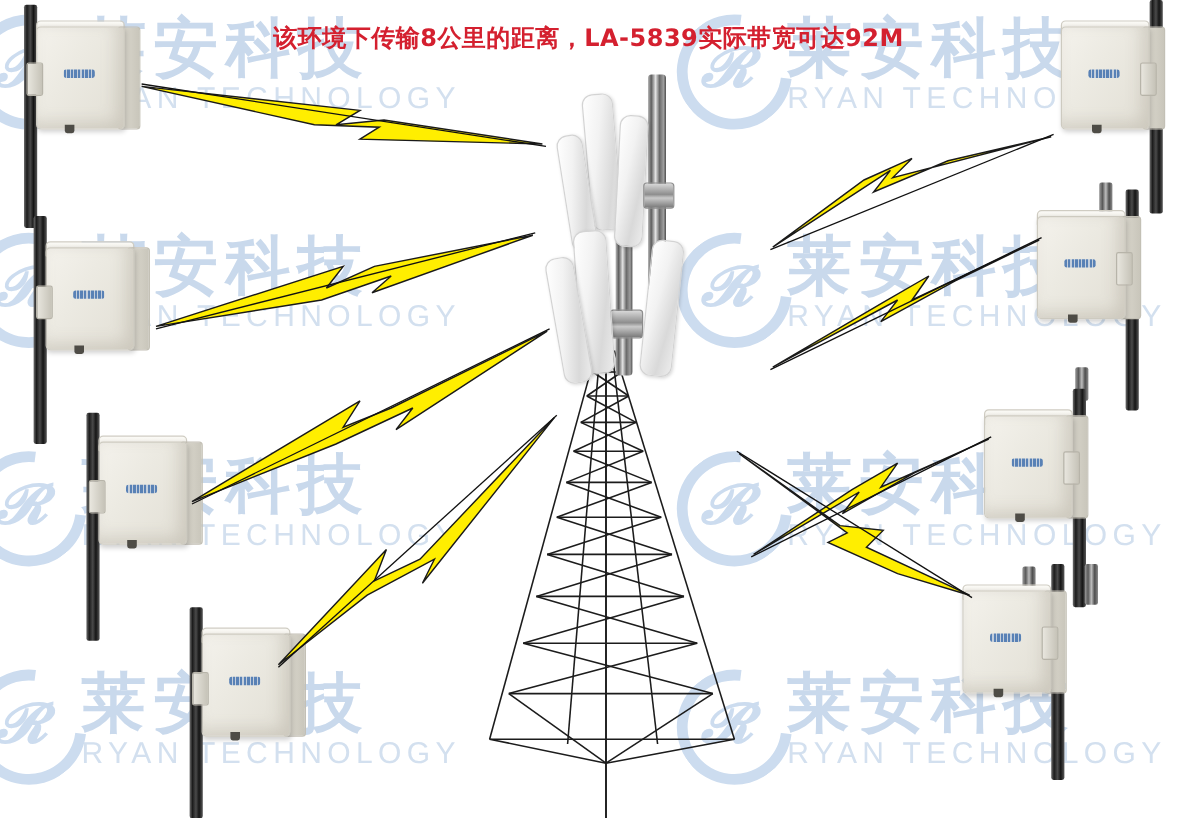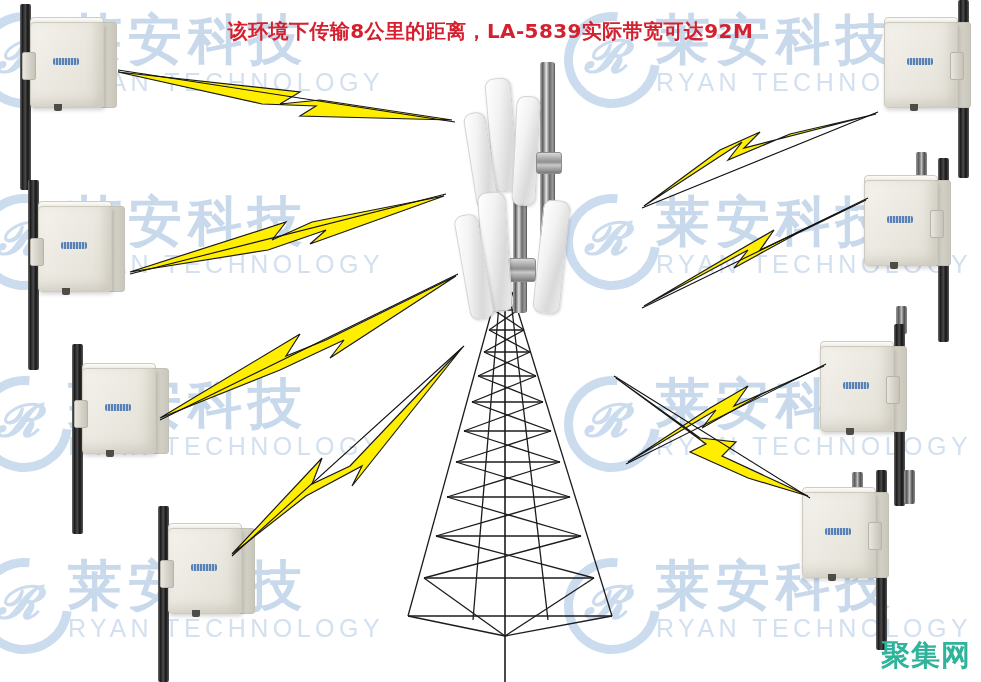--- a/index.html
+++ b/index.html
@@ -346,15 +346,14 @@
       <div class="side" style="right:-15px;"></div>
       <div class="front"></div>
       <div class="logo" style="left:23px;top:36px;"></div>
     </div>
     <div class="bracket" style="left:76px;top:52px;"></div>
     <div class="foot" style="left:36px;top:104px;"></div>
   </div>
 
   <div id="title" style="color: rgb(212, 32, 47);">该环境下传输8公里的距离，LA-5839实际带宽可达92M</div>
 
-  <div id="corner-logo" style="color: rgb(47, 179, 154);">聚集网</div>
 
 </div>
 
 </body></html>

